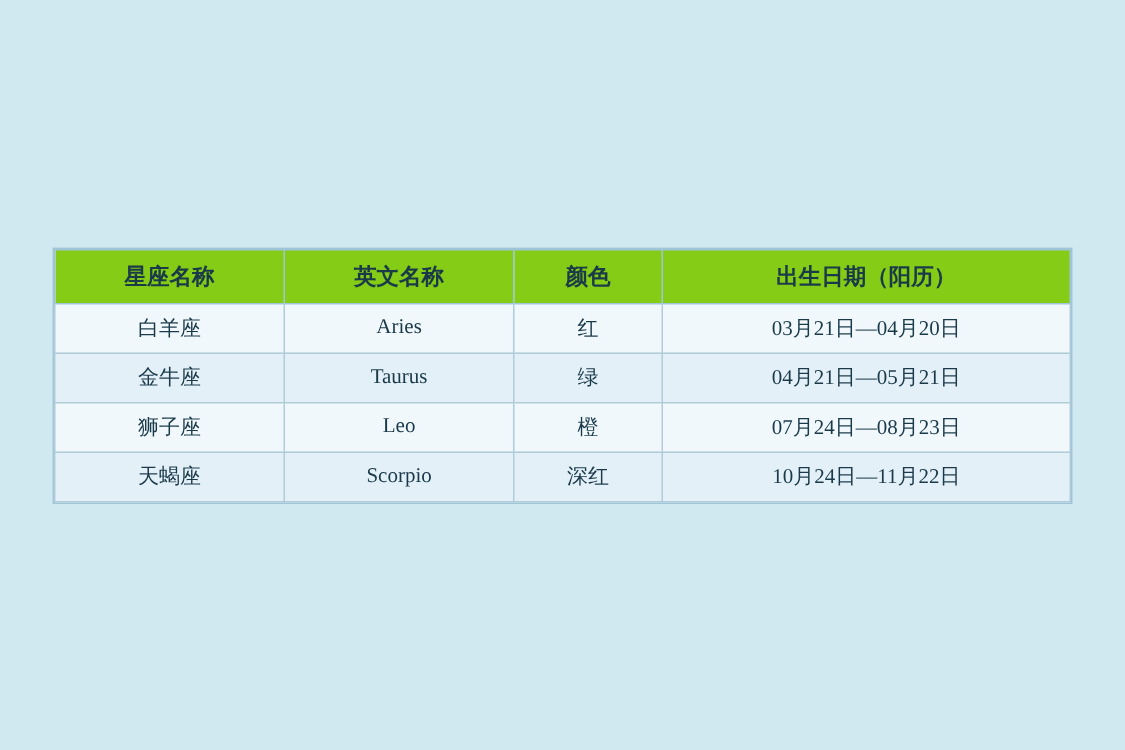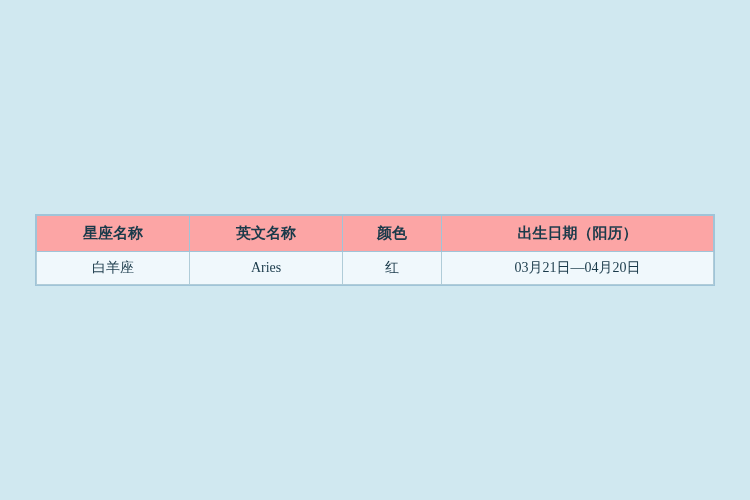--- a/index.html
+++ b/index.html
@@ -23,21 +23,21 @@
       border: 1px solid #a0c4d8;
       width: 680px;
     }
 
     table {
       width: 100%;
       border-collapse: collapse;
     }
 
     thead tr {
-      background-color: #fca5a5;
+      background-color: #84cc16;
     }
 
     thead th {
       border: 1px solid #a0c4d8;
       padding: 8px 12px;
       text-align: center;
       font-size: 15px;
       font-weight: bold;
       color: #1a3a4a;
     }
@@ -80,15 +80,33 @@
         <th>出生日期（阳历）</th>
       </tr>
     </thead>
     <tbody id="table-body">
     <tr>
           <td>白羊座</td>
           <td>Aries</td>
           <td>红</td>
           <td>03月21日—04月20日</td>
         </tr>
+        <tr>
+          <td>金牛座</td>
+          <td>Taurus</td>
+          <td>绿</td>
+          <td>04月21日—05月21日</td>
+        </tr>
+        <tr>
+          <td>狮子座</td>
+          <td>Leo</td>
+          <td>橙</td>
+          <td>07月24日—08月23日</td>
+        </tr>
+        <tr>
+          <td>天蝎座</td>
+          <td>Scorpio</td>
+          <td>深红</td>
+          <td>10月24日—11月22日</td>
+        </tr>
       </tbody>
   </table>
 </div>
 
 </body></html>

